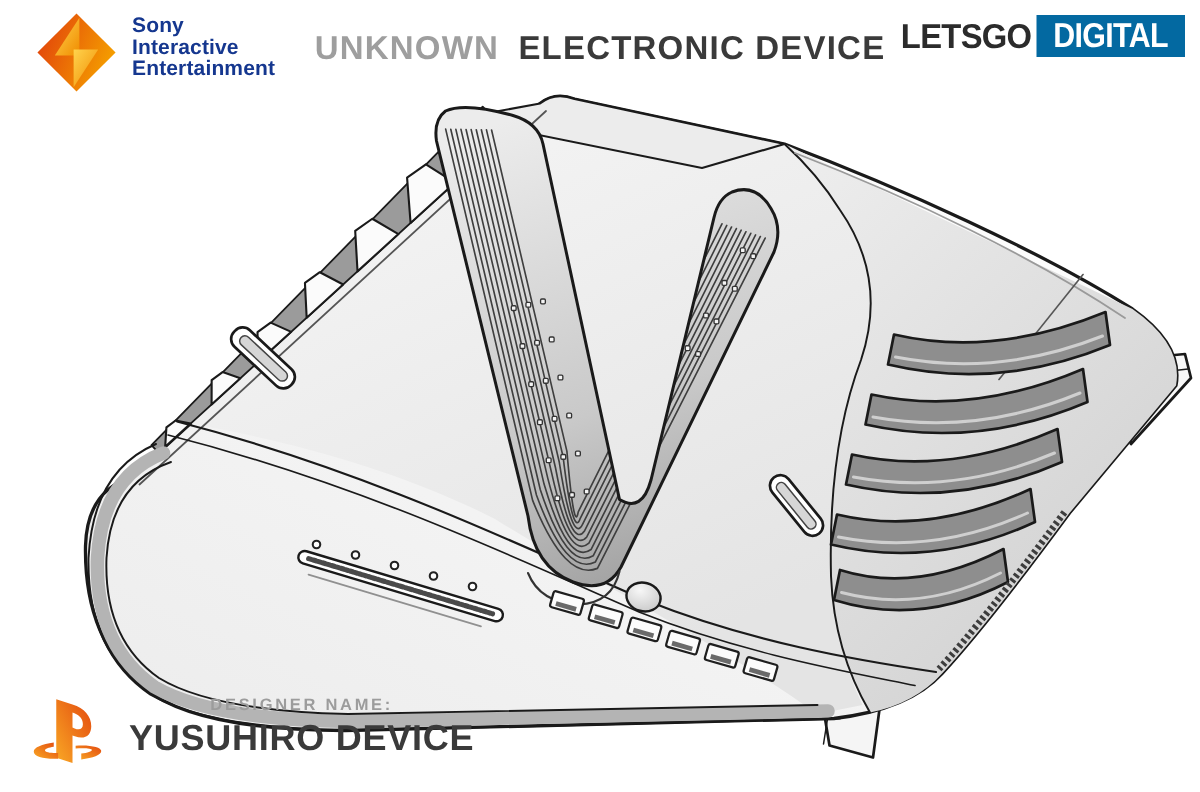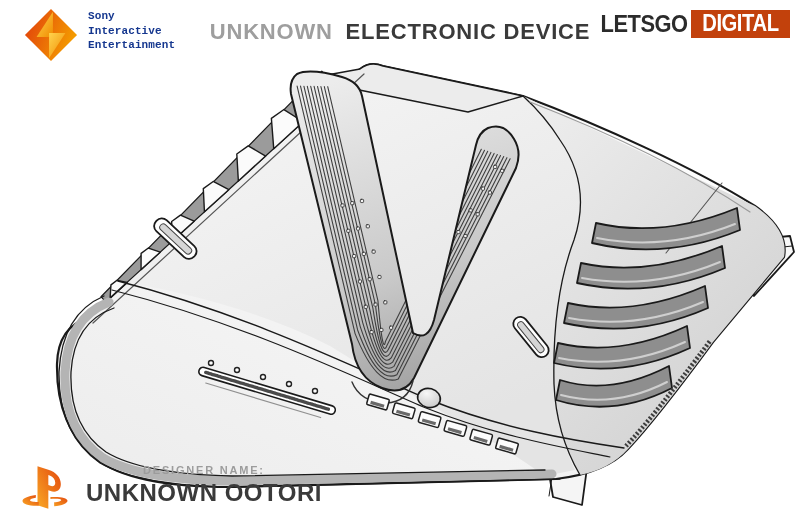--- a/index.html
+++ b/index.html
@@ -3,32 +3,32 @@
 <meta charset="utf-8">
 <style>
   html,body{margin:0;padding:0;background:#ffffff;}
   .page{position:relative;width:800px;height:528px;background:#ffffff;overflow:hidden;
         font-family:"Liberation Sans","DejaVu Sans",sans-serif;}
   .abs{position:absolute;}
 
   
   .sony{left:24px;top:8px;display:flex;align-items:flex-start;}
   .sony-text{margin-left:10px;margin-top:1px;color:#15378f;font-weight:bold;
-             font-size:11px;line-height:14.5px;letter-spacing:0.1px;font-family:Liberation Mono, monospace;}
+             font-size:14px;line-height:14.5px;letter-spacing:0.1px;}
 
   
   .title{left:0;top:19px;width:100%;text-align:center;font-size:22px;font-weight:bold;
          letter-spacing:0.8px;}
   .title .muted{color:#9e9e9e;}
   .title .strong{color:#3a3a3a;margin-left:6px;}
 
   
   .letsgo{right:10px;top:10px;display:flex;align-items:center;font-weight:bold;font-size:23px;}
   .letsgo-word{color:#2b2b2b;letter-spacing:-0.5px;display:inline-block;transform:scaleX(0.95);transform-origin:right;}
-  .letsgo-badge{background:#c2410c;color:#ffffff;margin-left:4px;padding:1px 6px 3px 6px;line-height:24px;}
+  .letsgo-badge{background:#0369a1;color:#ffffff;margin-left:4px;padding:1px 6px 3px 6px;line-height:24px;}
   .letsgo-badge span{display:inline-block;transform:scaleX(0.88);transform-origin:center;letter-spacing:-0.5px;}
 
   
   .ps-logo{left:20px;top:462px;}
   .designer{left:86px;top:464px;}
   .designer-label{color:#9c9c9c;font-weight:bold;font-size:11px;letter-spacing:1.8px;text-align:center;}
   .designer-name{color:#3a3a3a;font-weight:bold;font-size:24px;letter-spacing:0.5px;margin-top:3px;}
 
   .console-wrap{left:0;top:0;width:800px;height:528px;}
 </style>
@@ -274,16 +274,16 @@
       <path fill="url(#psg)" fill-rule="evenodd" d="M21 2 L34 6.2 C43.5 9.2 49 15.5 49 23.5 C49 31.2 43.8 34.4 35.8 31.6 L34 31 L34 53 L21 48.8 Z
            M34 12.5 L35.6 13.1 C40 14.8 42.3 18 42.3 21.9 C42.3 25.6 39.8 26.9 35.7 25.3 L34 24.6 Z"></path>
       <path fill="url(#psg)" d="M19 36.6 C9.5 37.9 3 40.6 3 43.9 C3 47.7 11.5 50 22.5 49.5 L22.5 44.9
            C16.5 45.1 12 44.3 12 42.9 C12 41.7 14.9 40.6 19 40 Z"></path>
       <path fill="url(#psg)" d="M36.5 39.1 C48 38.3 57 40.2 57 43.4 C57 46.5 50.3 49.1 41 50.1 L41 45.4
            C46.2 44.8 49.5 43.7 49.5 42.5 C49.5 41.4 44.3 40.8 36.5 41.3 Z"></path>
     </svg>
   </div>
   <div class="abs designer">
     <div class="designer-label">DESIGNER NAME:</div>
-    <div class="designer-name">UNKNOWN OOTORI</div>
+    <div class="designer-name">YUSUHIRO DEVICE</div>
   </div>
 
 </div>
 
 </body></html>

